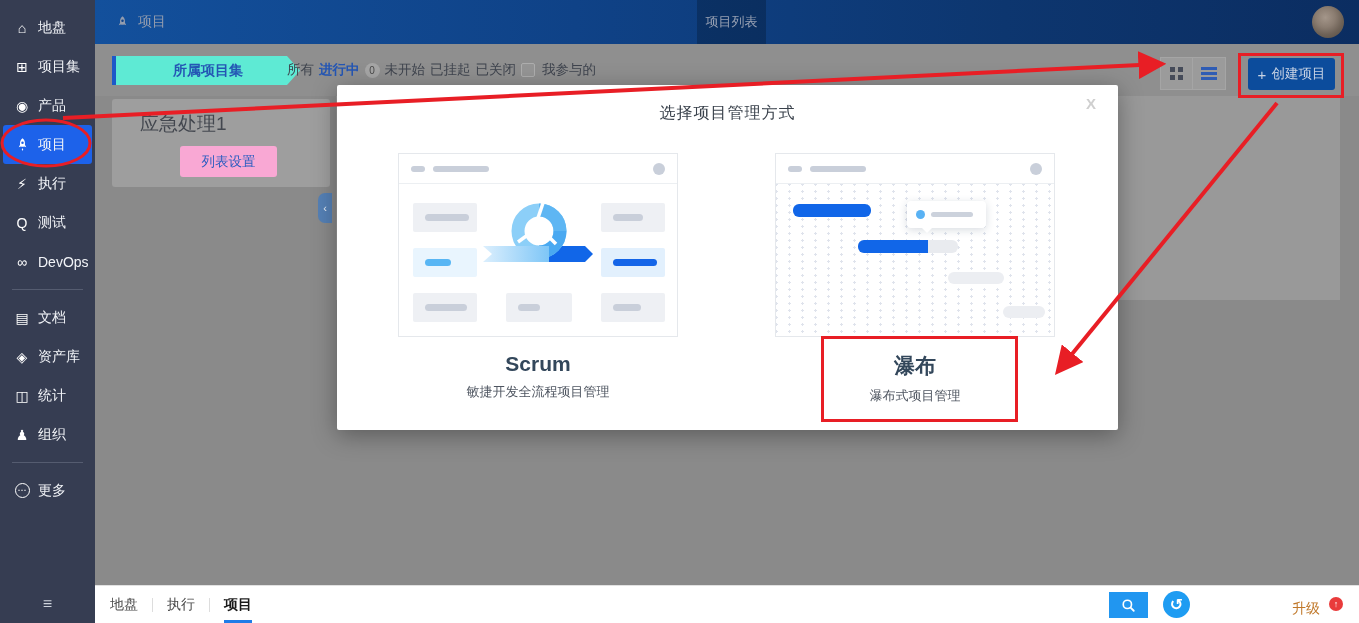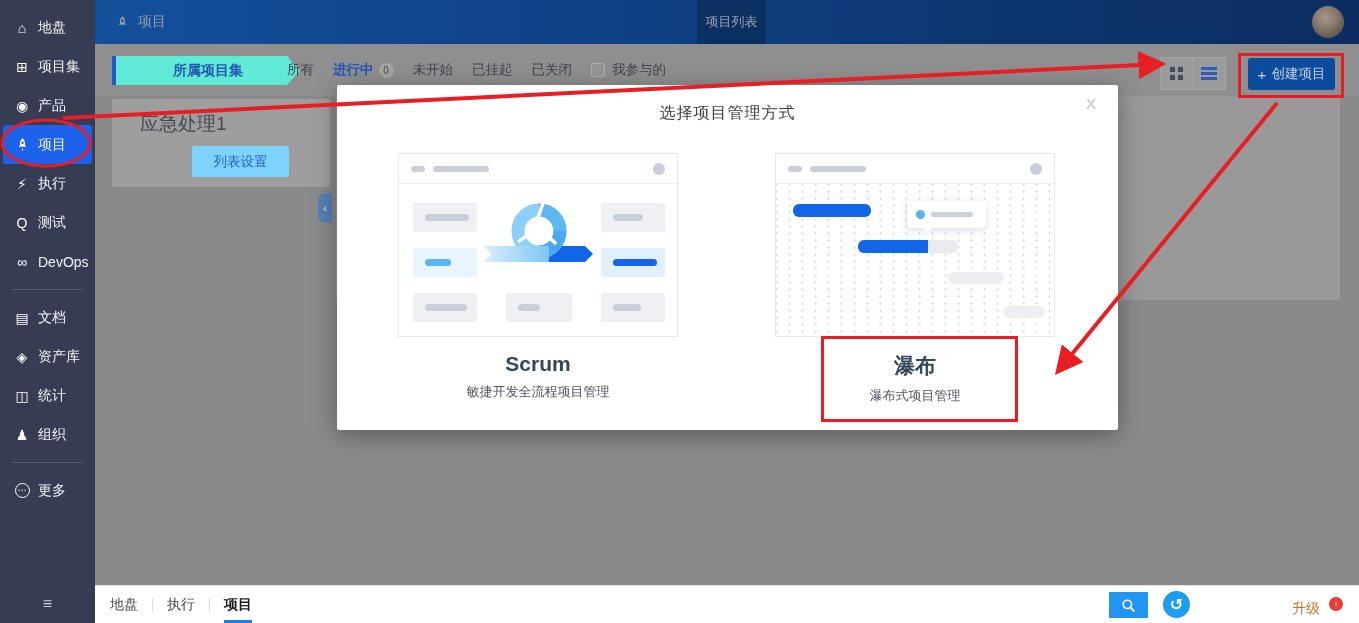--- a/index.html
+++ b/index.html
@@ -21,41 +21,41 @@
   .tb-title { position:absolute; left:20px; top:0; height:44px; display:flex; align-items:center; gap:8px; color:#939cae; font-size:14px; }
   .tb-tab { position:absolute; left:602px; top:0; width:69px; height:44px; background:rgba(0,0,0,0.22); color:#97a0b2; font-size:13px; display:flex; align-items:center; justify-content:center; cursor:pointer; }
   .avatar { position:absolute; left:1217px; top:6px; width:32px; height:32px; border-radius:50%; cursor:pointer;
             background:radial-gradient(circle at 42% 36%, #a4968a 0%, #8b7d71 35%, #6e6257 62%, #544a41 100%); }
 
   
   .filterbar { position:absolute; left:95px; top:44px; width:1264px; height:52px; background:#8f8f8f; z-index:3; }
   .crumb { position:absolute; left:17px; top:12px; width:188px; height:29px; background:#5eead4; border-left:4px solid #1d58c8;
            clip-path:polygon(0 0, calc(100% - 13px) 0, 100% 50%, calc(100% - 13px) 100%, 0 100%);
            display:flex; align-items:center; justify-content:center; color:#2456b4; font-weight:bold; font-size:14px; cursor:pointer; }
-  .filters { position:absolute; left:192px; top:0; height:52px; display:flex; align-items:center; gap:19px; font-size:13.5px; color:#3f444e; }
+  .filters { position:absolute; left:192px; top:0; height:52px; display:flex; align-items:center; gap:5px; font-size:13.5px; color:#3f444e; }
   .flink { cursor:pointer; display:flex; align-items:center; }
   .flink.on { color:#2456b4; font-weight:bold; }
   .fbadge { width:15px; height:15px; border-radius:50%; background:#a6a6a6; color:#484848; font-size:10px; display:inline-flex; align-items:center; justify-content:center; margin-left:5px; font-weight:normal; }
   .fcheck { width:14px; height:14px; border:1px solid #aeaeae; background:#959595; border-radius:2px; margin-right:7px; cursor:pointer; }
   .view-toggles { position:absolute; left:1065px; top:13px; display:flex; }
   .vt-btn { width:33px; height:33px; border:1px solid #a5a5a5; background:#9b9b9b; display:flex; align-items:center; justify-content:center; cursor:pointer; }
   .vt-btn + .vt-btn { border-left:none; }
   .icon-grid { width:5px; height:5px; background:#454b59; box-shadow:8px 0 #454b59, 0 8px #454b59, 8px 8px #454b59; margin:-8px 0 0 -8px; }
   .icon-list { width:16px; height:3px; background:#2f5cb4; box-shadow:0 5px #2f5cb4, 0 10px #2f5cb4; margin-top:-10px; }
   .create-btn { position:absolute; left:1153px; top:14px; width:87px; height:32px; background:#0c4c9c; border-radius:3px; color:#c8d3e4;
                 font-size:13.5px; display:flex; align-items:center; justify-content:center; gap:5px; cursor:pointer; }
   .create-btn .plus { font-size:15px; }
 
   
   .content { position:absolute; left:95px; top:96px; width:1264px; height:489px; background:#8a8a8a; z-index:2; }
   .white-panel { position:absolute; left:241px; top:0; width:1004px; height:204px; background:#999999; }
   .ps-card { position:absolute; left:17px; top:3px; width:218px; height:88px; background:#9e9e9e; border-radius:3px; }
   .ps-name { position:absolute; left:28px; top:12px; font-size:19px; color:#43474f; }
-  .ps-btn { position:absolute; left:68px; top:47px; width:97px; height:31px; background:#7dd3fc; border-radius:3px; color:#2b5dc0;
-            font-size:13.5px; display:flex; align-items:center; justify-content:center; cursor:pointer;margin-left:12px; }
+  .ps-btn { position:absolute; left:68px; top:47px; width:97px; height:31px; background:#f9a8d4; border-radius:3px; color:#2b5dc0;
+            font-size:13.5px; display:flex; align-items:center; justify-content:center; cursor:pointer; }
   .collapse-handle { position:absolute; left:223px; top:97px; width:14px; height:30px; background:#5580b5; border-radius:7px 0 0 7px;
                      color:#e8eef6; font-size:11px; display:flex; align-items:center; justify-content:center; cursor:pointer; }
 
   
   .footer { position:absolute; left:95px; bottom:0; width:1264px; height:38px; background:#ffffff; border-top:1px solid #e2e2e2; z-index:6; }
   .f-tabs { position:absolute; left:15px; top:0; height:38px; display:flex; align-items:center; font-size:14px; color:#4a4a4a; }
   .f-tab { cursor:pointer; padding:9px 0 6px 0; border-bottom:3px solid transparent; }
   .f-tab.on { color:#1a1a1a; font-weight:bold; border-bottom-color:#1f7ce8; }
   .f-sep { width:1px; height:14px; background:#dddddd; margin:0 14px; }
   .search-input { position:absolute; left:857px; top:6px; width:157px; height:26px; border:1px solid #d6d6d6; border-right:none; padding:0 8px;

